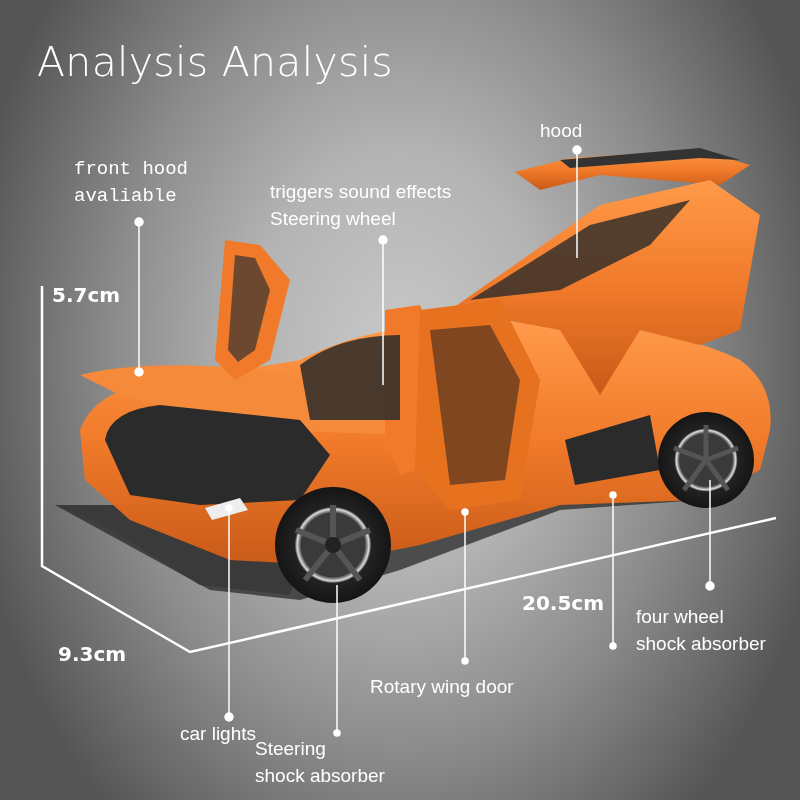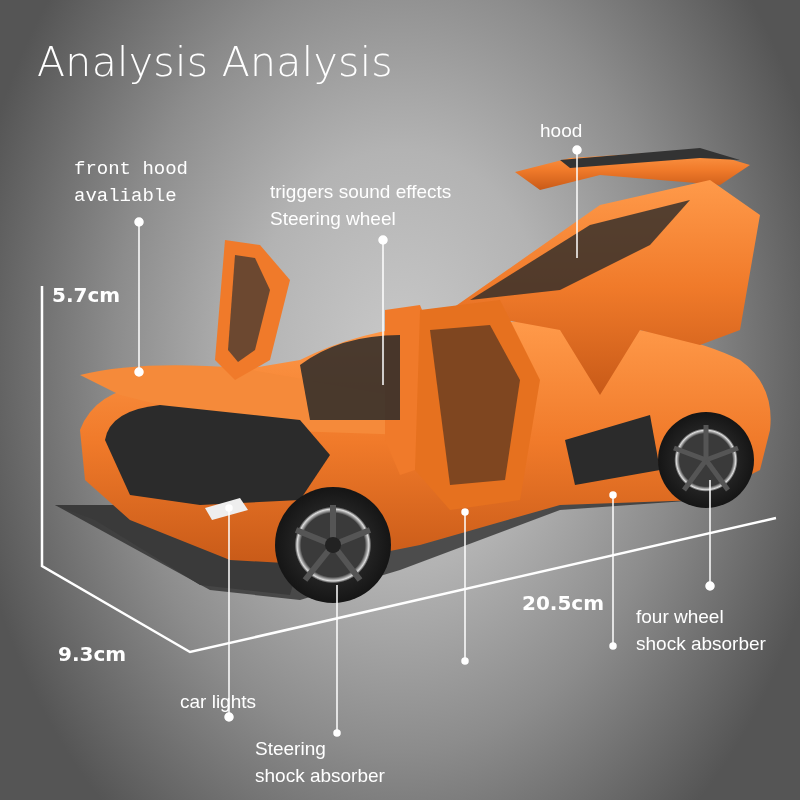--- a/index.html
+++ b/index.html
@@ -131,28 +131,31 @@
 
   <div class="label" style="left:270px;top:178px;width:220px;">
     <div>triggers sound effects</div>
     <div>Steering wheel</div>
   </div>
 
   <div class="label" style="left:540px;top:117px;width:76px;">
     <div>hood</div>
   </div>
 
-  <div class="label" style="left:180px;top:688px;width:110px;">
+  <div class="label" style="left:180px;top:720px;width:110px;">
     <div>car lights</div>
   </div>
 
   <div class="label" style="left:255px;top:735px;width:165px;">
     <div>Steering</div>
     <div>shock absorber</div>
   </div>
 
+  <div class="label" style="left:370px;top:673px;width:180px;">
+    <div>Rotary wing door</div>
+  </div>
 
 
   <div class="label" style="left:636px;top:603px;width:160px;">
     <div>four wheel</div>
     <div>shock absorber</div>
   </div>
 </div>
 
 </body></html>

